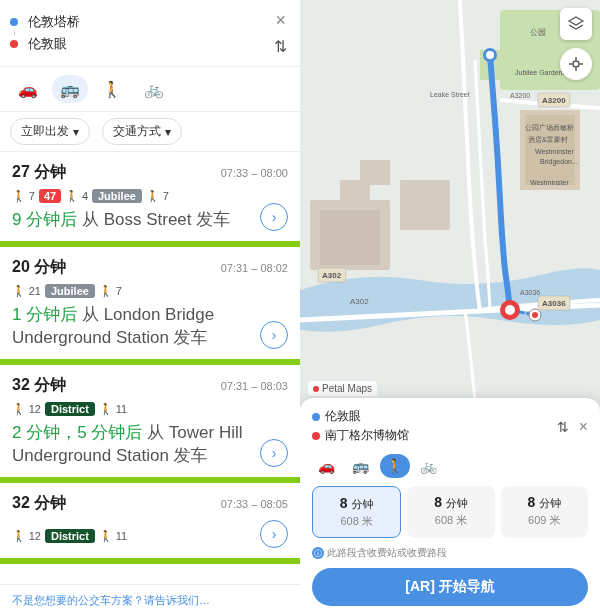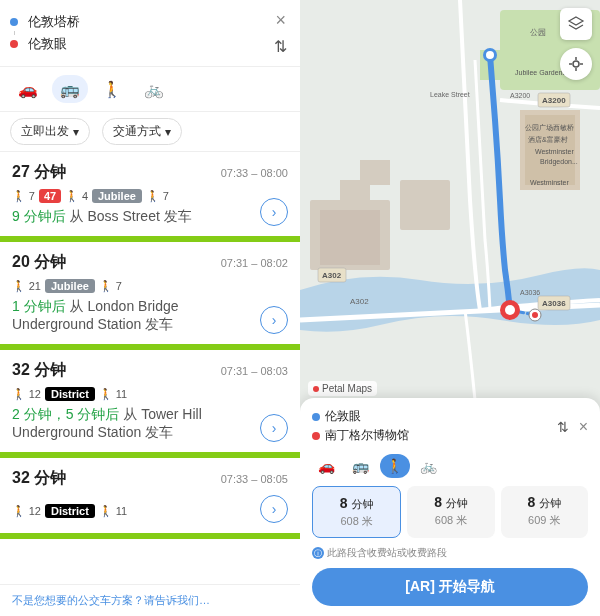--- a/index.html
+++ b/index.html
@@ -188,25 +188,25 @@
       font-size: 11px;
       font-weight: 600;
       color: #fff;
     }
 
     .seg-jubilee {
       background: #868F98;
     }
 
     .seg-district {
-      background: #000000;
+      background: #14532d;
     }
 
     .route-depart {
-      font-size: 14px;
+      font-size: 17px;
       margin-top: 2px;
     }
 
     .depart-green {
       color: #22a245;
     }
 
     .depart-text {
       color: #555;
     }

